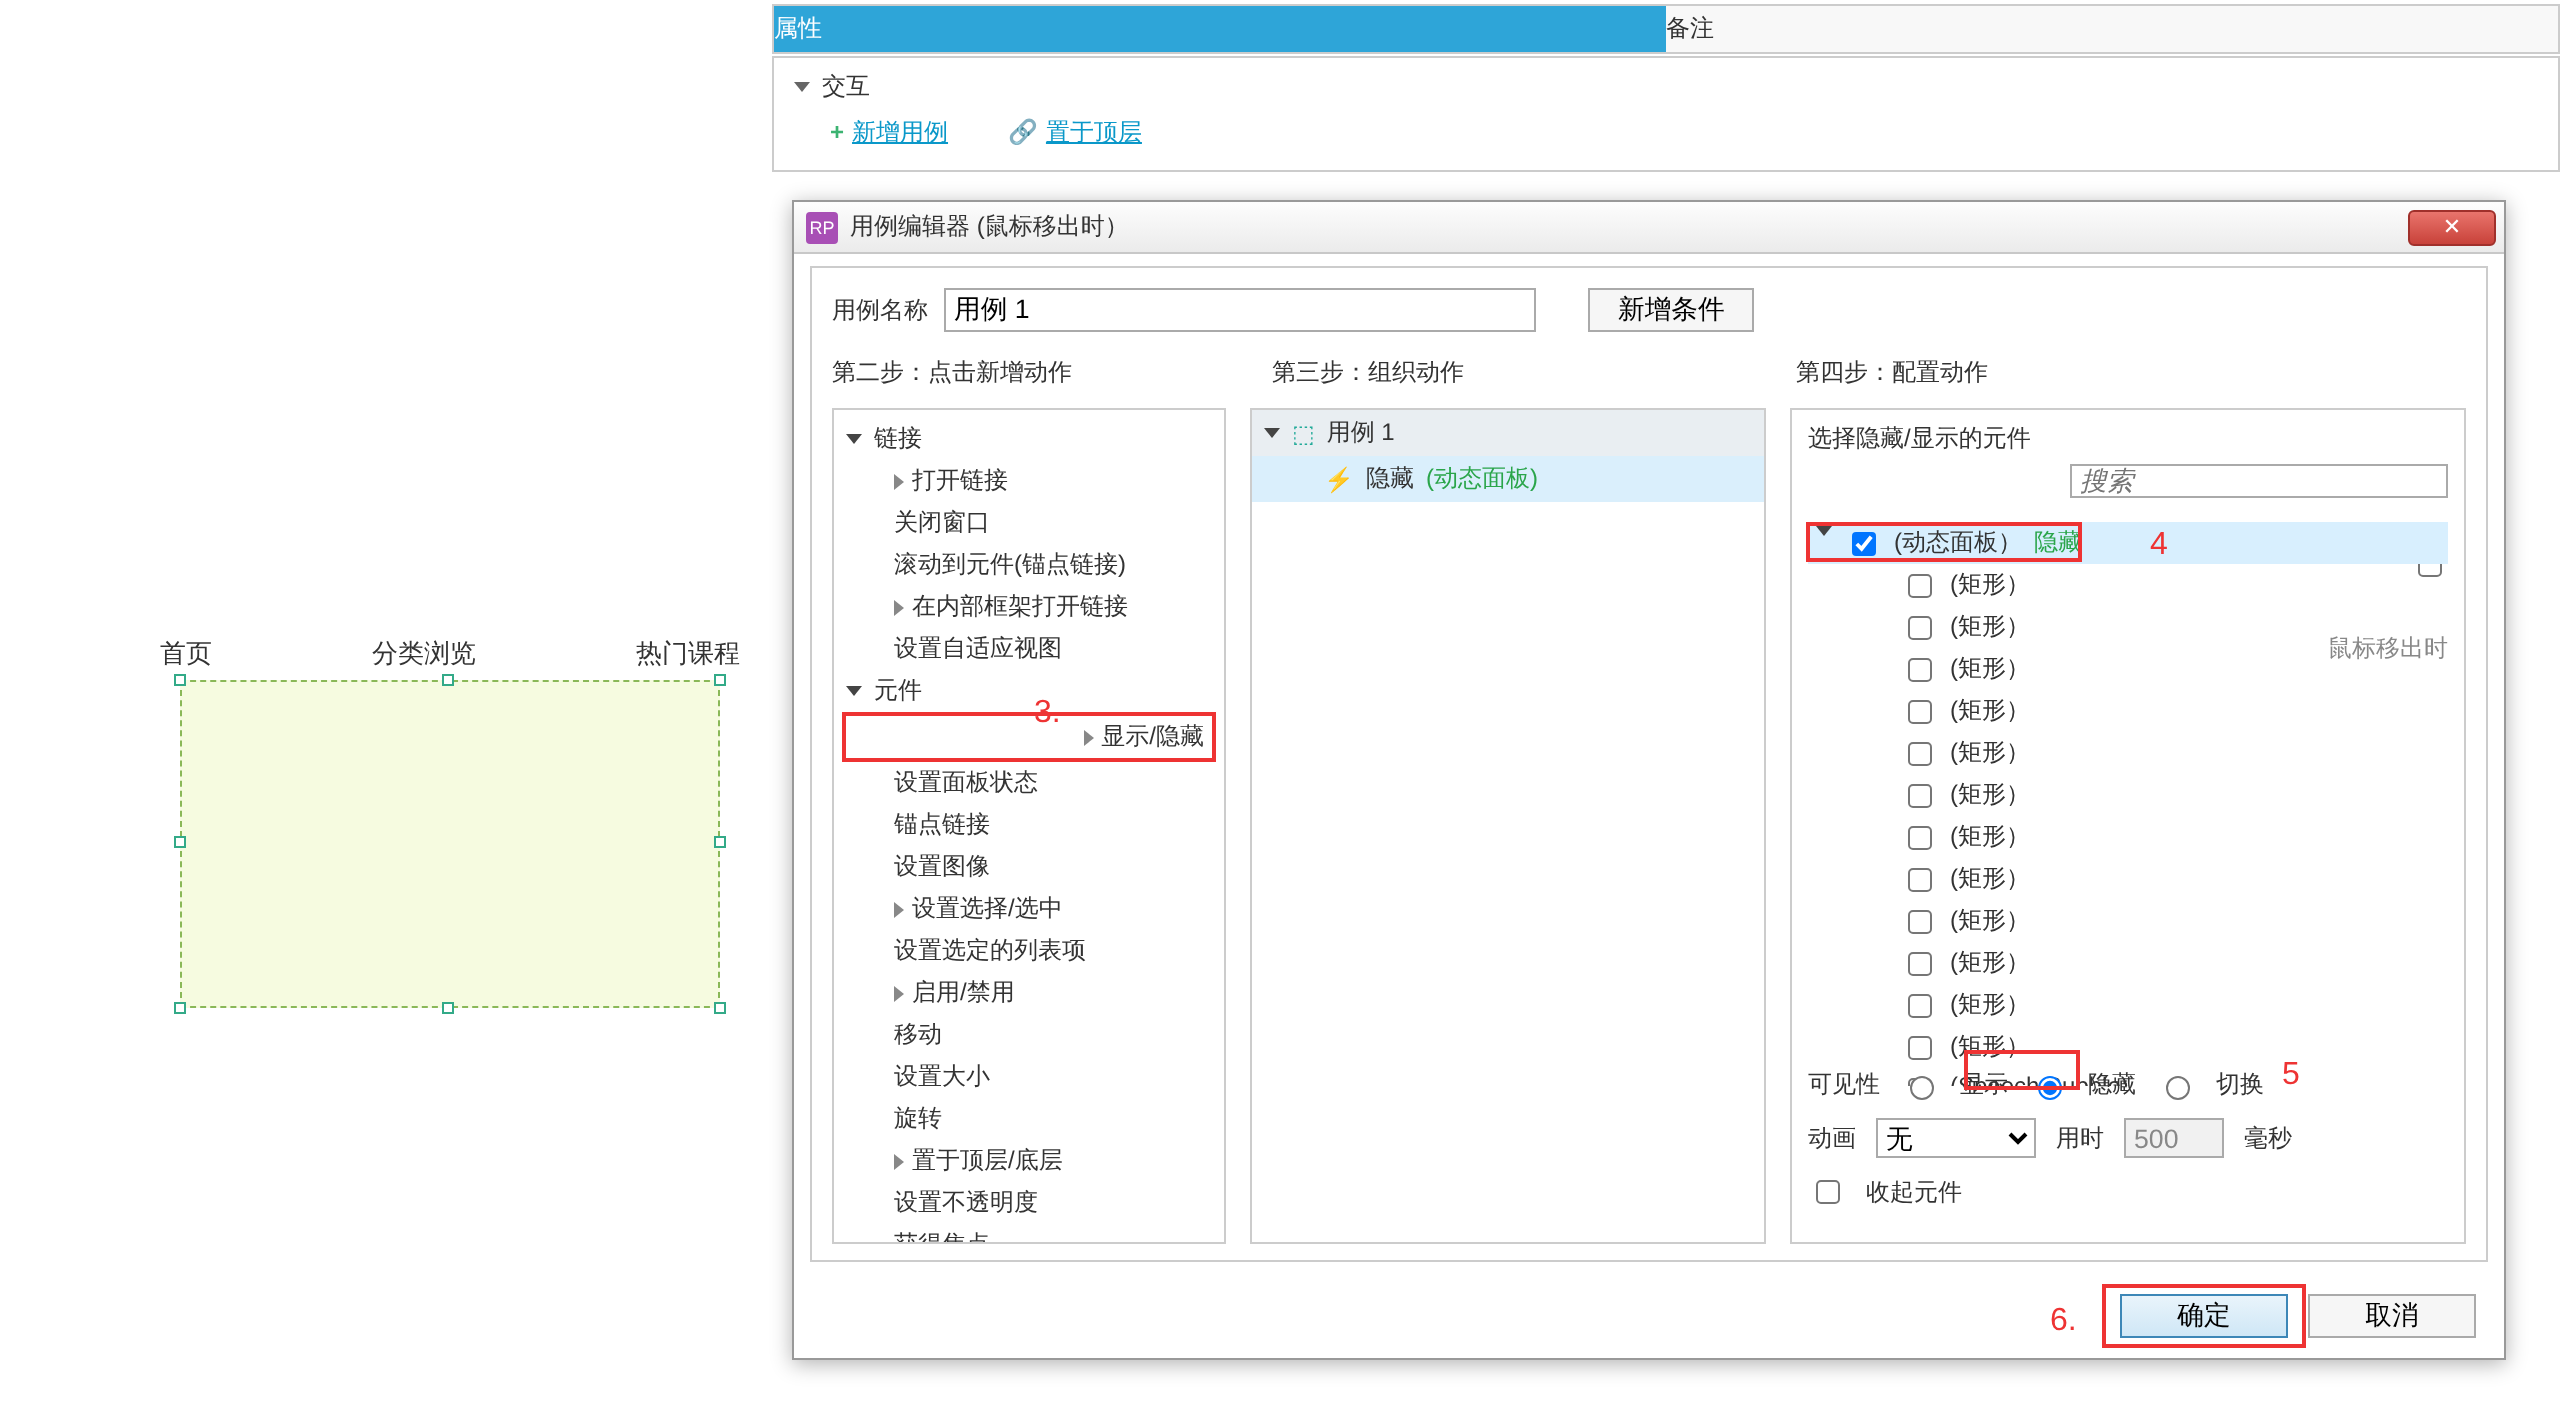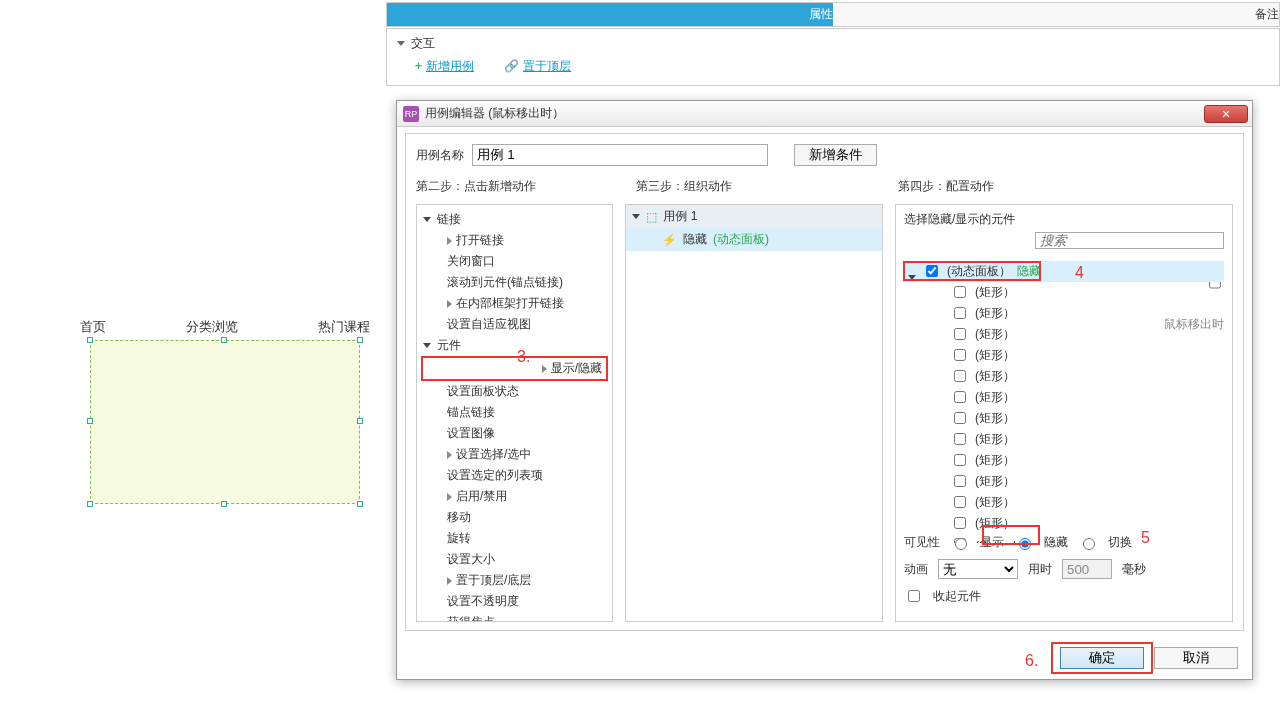--- a/index.html
+++ b/index.html
@@ -1,19 +1,19 @@
 <!DOCTYPE html>
 <html><head>
 <meta charset="utf-8">
 <style>
   * { box-sizing: border-box; font-family: "Microsoft YaHei", Arial, sans-serif; }
   body { margin:0; padding:0; width:1280px; height:704px; background:#fff; font-size:12px; color:#333; position:relative; overflow:hidden;}
   
   .top-tabs { position:absolute; left:386px; top:2px; right:0; height:25px; display:flex; border:1px solid #ccc;}
-  .top-tab { flex:1; text-align:right; line-height:23px; font-size:12px; cursor:pointer;}
+  .top-tab { flex:1; text-align:left; line-height:23px; font-size:12px; cursor:pointer;}
   .top-tab.active { background:#2ea5d8; color:#fff;}
   .top-tab.inactive { background:#f8f8f8; color:#333;}
   
   .panel-sec { position:absolute; left:386px; top:28px; right:0; border:1px solid #ccc; padding:6px 10px 10px 10px; background:#fff;}
   .sec-hdr { display:flex; align-items:center; gap:6px; color:#333; margin-bottom:6px;}
   .tri { display:inline-block; width:0;height:0;border-left:4px solid transparent;border-right:4px solid transparent;border-top:5px solid #666; transform:rotate(0);}
   .sec-links { padding-left:18px; display:flex; align-items:center; gap:30px;}
   .link-btn { color:#0a98c9; text-decoration:underline; cursor:pointer;}
   .plus { color:#3cb371; font-weight:bold; margin-right:4px;}
   .chain { color:#0a98c9; margin-right:4px;}
@@ -58,21 +58,21 @@
   .bolt { color:#e6b800; font-size:12px;}
   .green-t { color:#2aa54a;}
   .col3 .c3-top { padding:6px 8px 0 8px;}
   .c3-title { margin-bottom:4px;}
   .search-row { display:flex; gap:24px; align-items:flex-end;flex-direction:column;}
   .search-row input { flex:1; height:20px; border:1px solid #aaa; padding:0 4px; color:#aaa; font-style:italic;}
   .chk { width:12px; height:12px;}
   .grey-l { color:#888;}
   .widgets-list { position:absolute; top:56px; left:8px; right:8px; height:282px; border:0; overflow-y:scroll;}
   .widgets-list::-webkit-scrollbar { width:16px;}
-  .widget-row { padding:2px 4px 2px 4px; display:flex; align-items:flex-end; gap:6px; height:21px;}
+  .widget-row { padding:2px 4px 2px 4px; display:flex; align-items:flex-start; gap:6px; height:21px;}
   .widget-row.first { background:#d8effe;}
   .w-indent2 { display:inline-block; width:36px;}
   .tri-sm { display:inline-block; width:0;height:0;border-left:4px solid transparent;border-right:4px solid transparent;border-top:5px solid #444; }
   .mini-chk { width:12px;height:12px;}
   .c3-bottom { position:absolute; bottom:8px; left:8px; right:8px;}
   .opt-row { display:flex; align-items:center; gap:10px; margin-bottom:8px;}
   .radio { width:12px; height:12px;}
   .sel { width:80px; height:20px; border:1px solid #aaa; background:#fff;}
   .txt-in { width:50px; height:20px; border:1px solid #aaa; background:#f1f1f1; color:#888; padding:0 4px;}
   .dlg-foot { position:absolute; bottom:10px; right:14px; display:flex; gap:10px; align-items:center;}
@@ -161,22 +161,22 @@
                   <span>元件</span>
                 </div>
               <div class="tree-item hl-red" style="padding-left:24px; margin:0 2px;"><span class="arrow"></span><span>显示/隐藏</span></div>
               <div class="tree-item">设置面板状态</div>
               <div class="tree-item">锚点链接</div>
               <div class="tree-item">设置图像</div>
               <div class="tree-item"><span class="arrow"></span><span>设置选择/选中</span></div>
               <div class="tree-item">设置选定的列表项</div>
               <div class="tree-item"><span class="arrow"></span><span>启用/禁用</span></div>
               <div class="tree-item">移动</div>
+              <div class="tree-item">设置大小</div>
               <div class="tree-item">旋转</div>
-              <div class="tree-item">设置大小</div>
               <div class="tree-item"><span class="arrow"></span><span>置于顶层/底层</span></div>
               <div class="tree-item">设置不透明度</div>
               <div class="tree-item">获得焦点</div>
 
             </div>
           </div>
         </div>
       </div>
 
       <div class="col col2">

